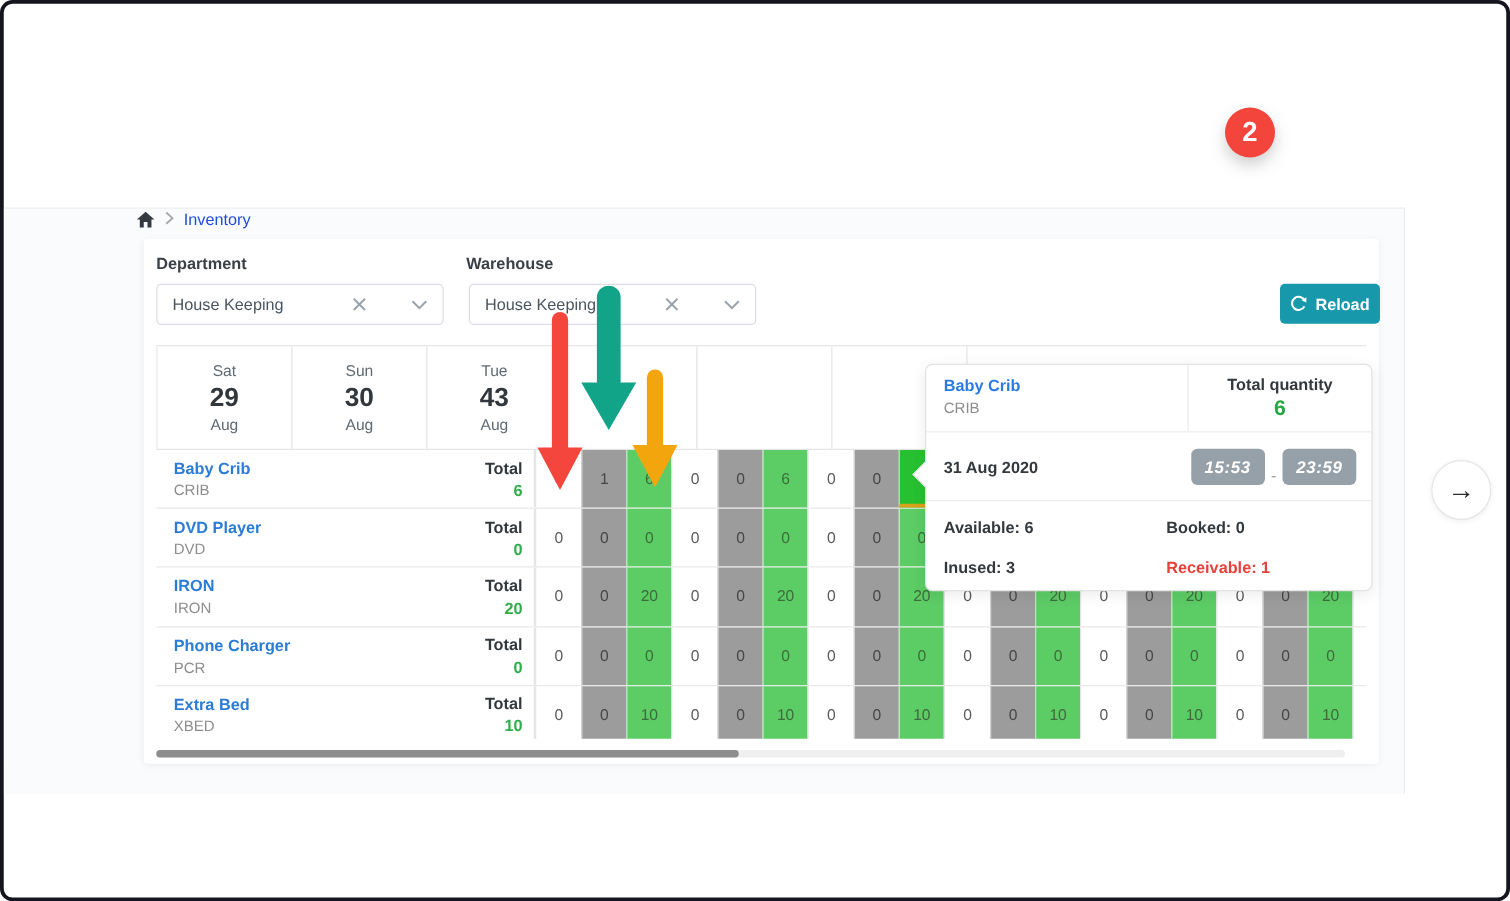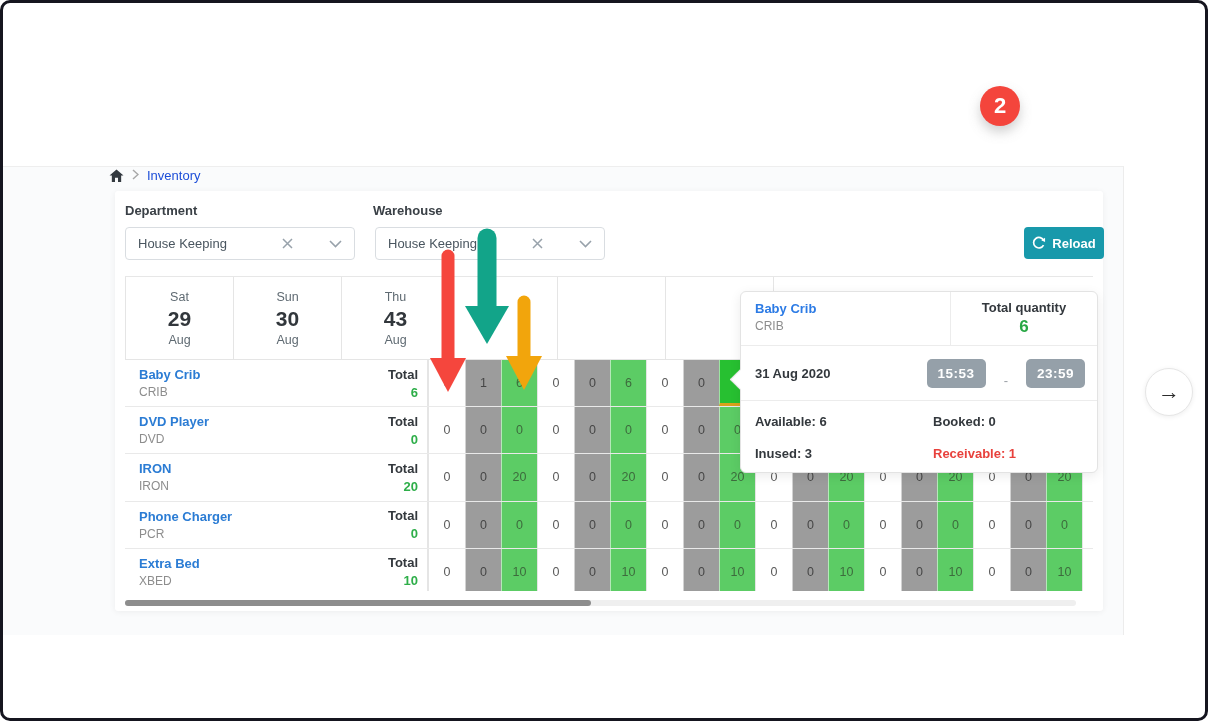--- a/index.html
+++ b/index.html
@@ -78,21 +78,21 @@
   .tt-head{display:flex;height:53px;border-bottom:1px solid #ececec;}
   .tt-head .l{flex:1;padding:9px 14px;border-right:1px solid #ececec;}
   .tt-head .nm{font-size:13px;font-weight:bold;color:#2c7be5;}
   .tt-head .cd{font-size:12px;color:#8d8d8d;margin-top:3px;}
   .tt-head .r{width:146px;text-align:center;padding-top:8px;}
   .tt-head .tql{font-size:13px;font-weight:bold;color:#33383d;}
   .tt-head .tqv{font-size:17px;font-weight:bold;color:#28a745;margin-top:2px;}
   .tt-mid{display:flex;align-items:center;justify-content:space-between;height:54px;
           border-bottom:1px solid #ececec;padding:0 12px 0 14px;}
   .tt-date{font-size:13px;font-weight:bold;color:#33383d;}
-  .tt-times{display:flex;align-items:flex-end;gap:18px;}
+  .tt-times{display:flex;align-items:flex-end;gap:5px;font-style:italic;}
   .tbadge{background:#95a0a9;color:#fff;font-size:13.5px;font-weight:bold;letter-spacing:.5px;
           padding:7px 11px;border-radius:5px;}
   .tt-sep{color:#9aa0a6;font-size:13px;}
   .tt-bot{display:grid;grid-template-columns:178px 1fr;row-gap:17px;padding:13px 14px;
           font-size:13px;font-weight:bold;color:#33383d;}
   .tt-bot .red{color:#e8413c;}
 
   
   .arrows{position:absolute;left:425px;top:215px;z-index:30;pointer-events:none;}
 
@@ -175,21 +175,21 @@
                 <div class="dow">Sat</div>
                 <div class="dnum">29</div>
                 <div class="mon">Aug</div>
               </div>
               <div class="day-head">
                 <div class="dow">Sun</div>
                 <div class="dnum">30</div>
                 <div class="mon">Aug</div>
               </div>
               <div class="day-head">
-                <div class="dow">Thu</div>
+                <div class="dow">Tue</div>
                 <div class="dnum">43</div>
                 <div class="mon">Aug</div>
               </div>
               <div class="day-head">
                 <div class="dow"></div>
                 <div class="dnum"></div>
                 <div class="mon"></div>
               </div>
               <div class="day-head">
                 <div class="dow"></div>

